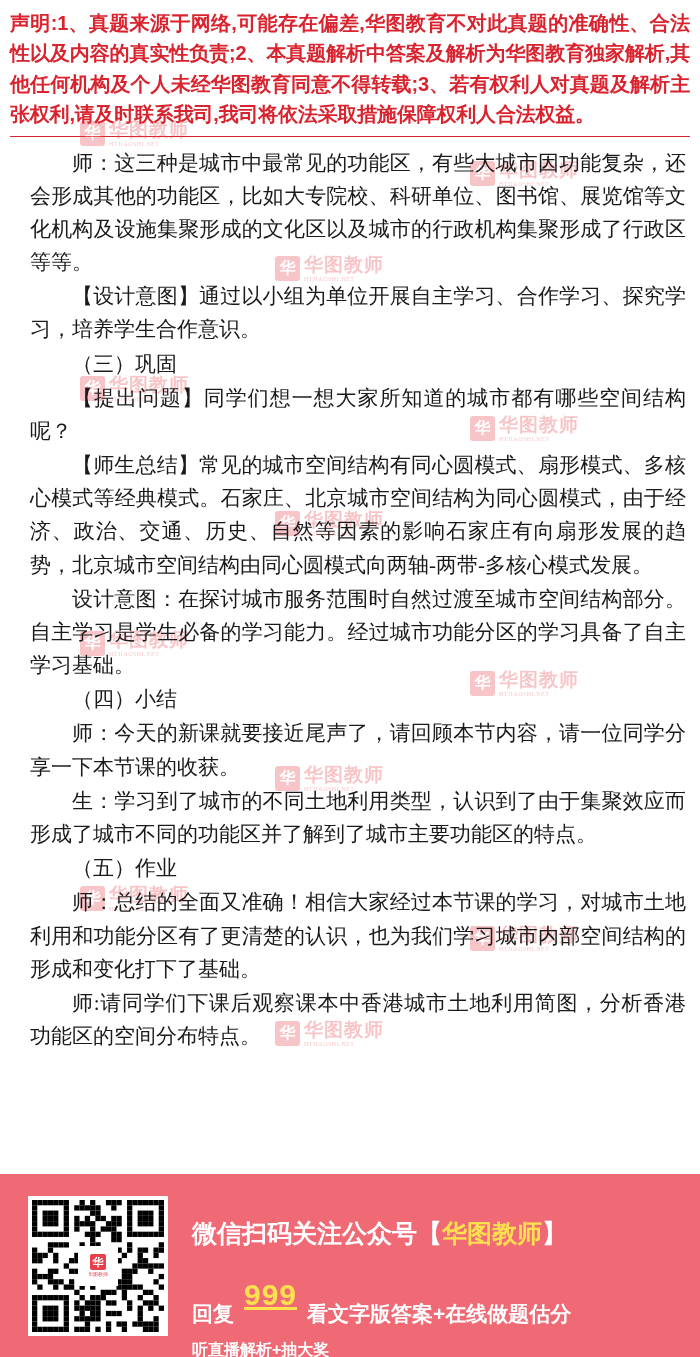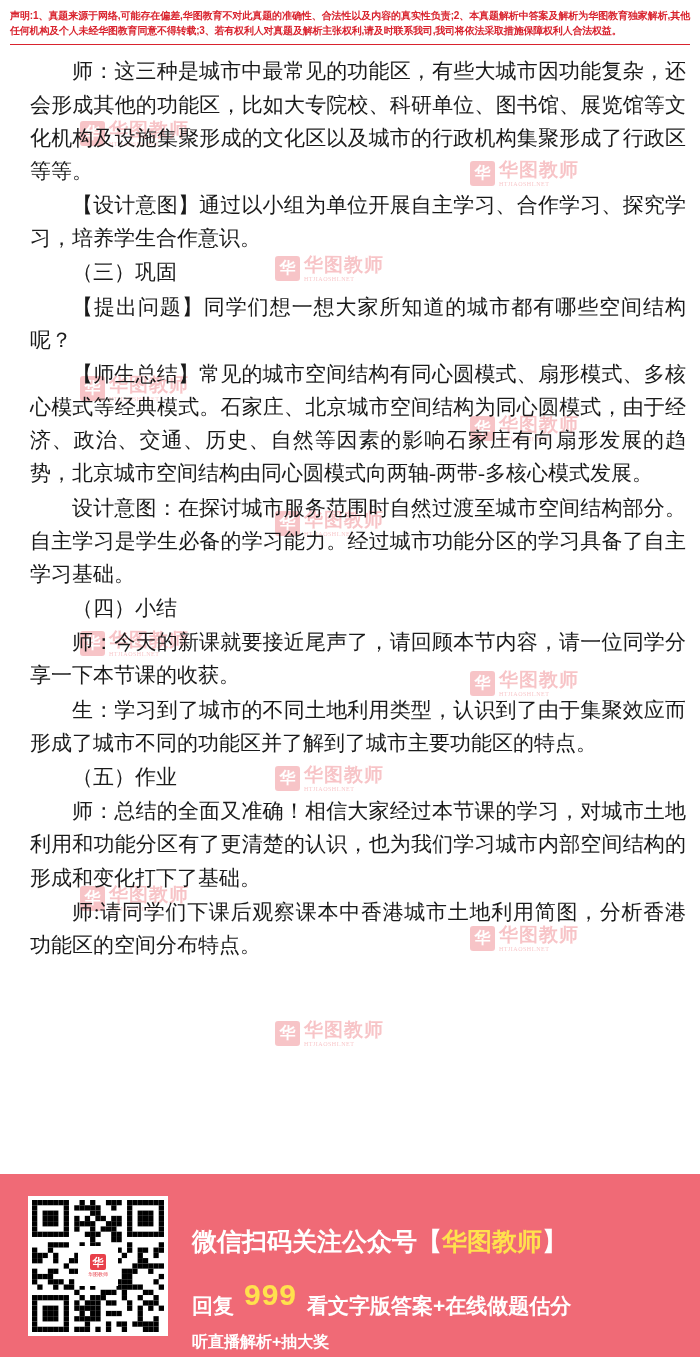--- a/index.html
+++ b/index.html
@@ -11,21 +11,21 @@
     height: 1357px;
     background: #ffffff;
     font-family: "Liberation Serif", "DejaVu Serif", serif;
     position: relative;
     overflow: hidden;
   }
 
   
   .disclaimer {
     padding: 8px 10px 6px 10px;
-    font-size: 10px;
+    font-size: 20px;
     line-height: 1.52;
     color: #d9232e;
     font-family: "Liberation Sans", "DejaVu Sans", sans-serif;
     font-weight: bold;
     text-align: justify;
     letter-spacing: -0.2px;
   }
   .disclaimer-rule {
     margin: 0 10px;
     border-bottom: 1px solid #d9232e;
@@ -171,22 +171,23 @@
     font-size: 21px;
     font-weight: bold;
     margin-bottom: 12px;
     white-space: nowrap;
     display: flex;
     align-items: flex-end;
   }
   .promo-line2 .num {
     color: #ffe14d;
     font-size: 30px;
-    margin: 8px 10px;
+    margin: 16px 10px;
     letter-spacing: 1px;
+    text-decoration: underline;
   }
   .promo-line3 {
     font-size: 16px;
     font-weight: bold;
     white-space: nowrap;
   }
 </style>
 </head>
 <body>
 

